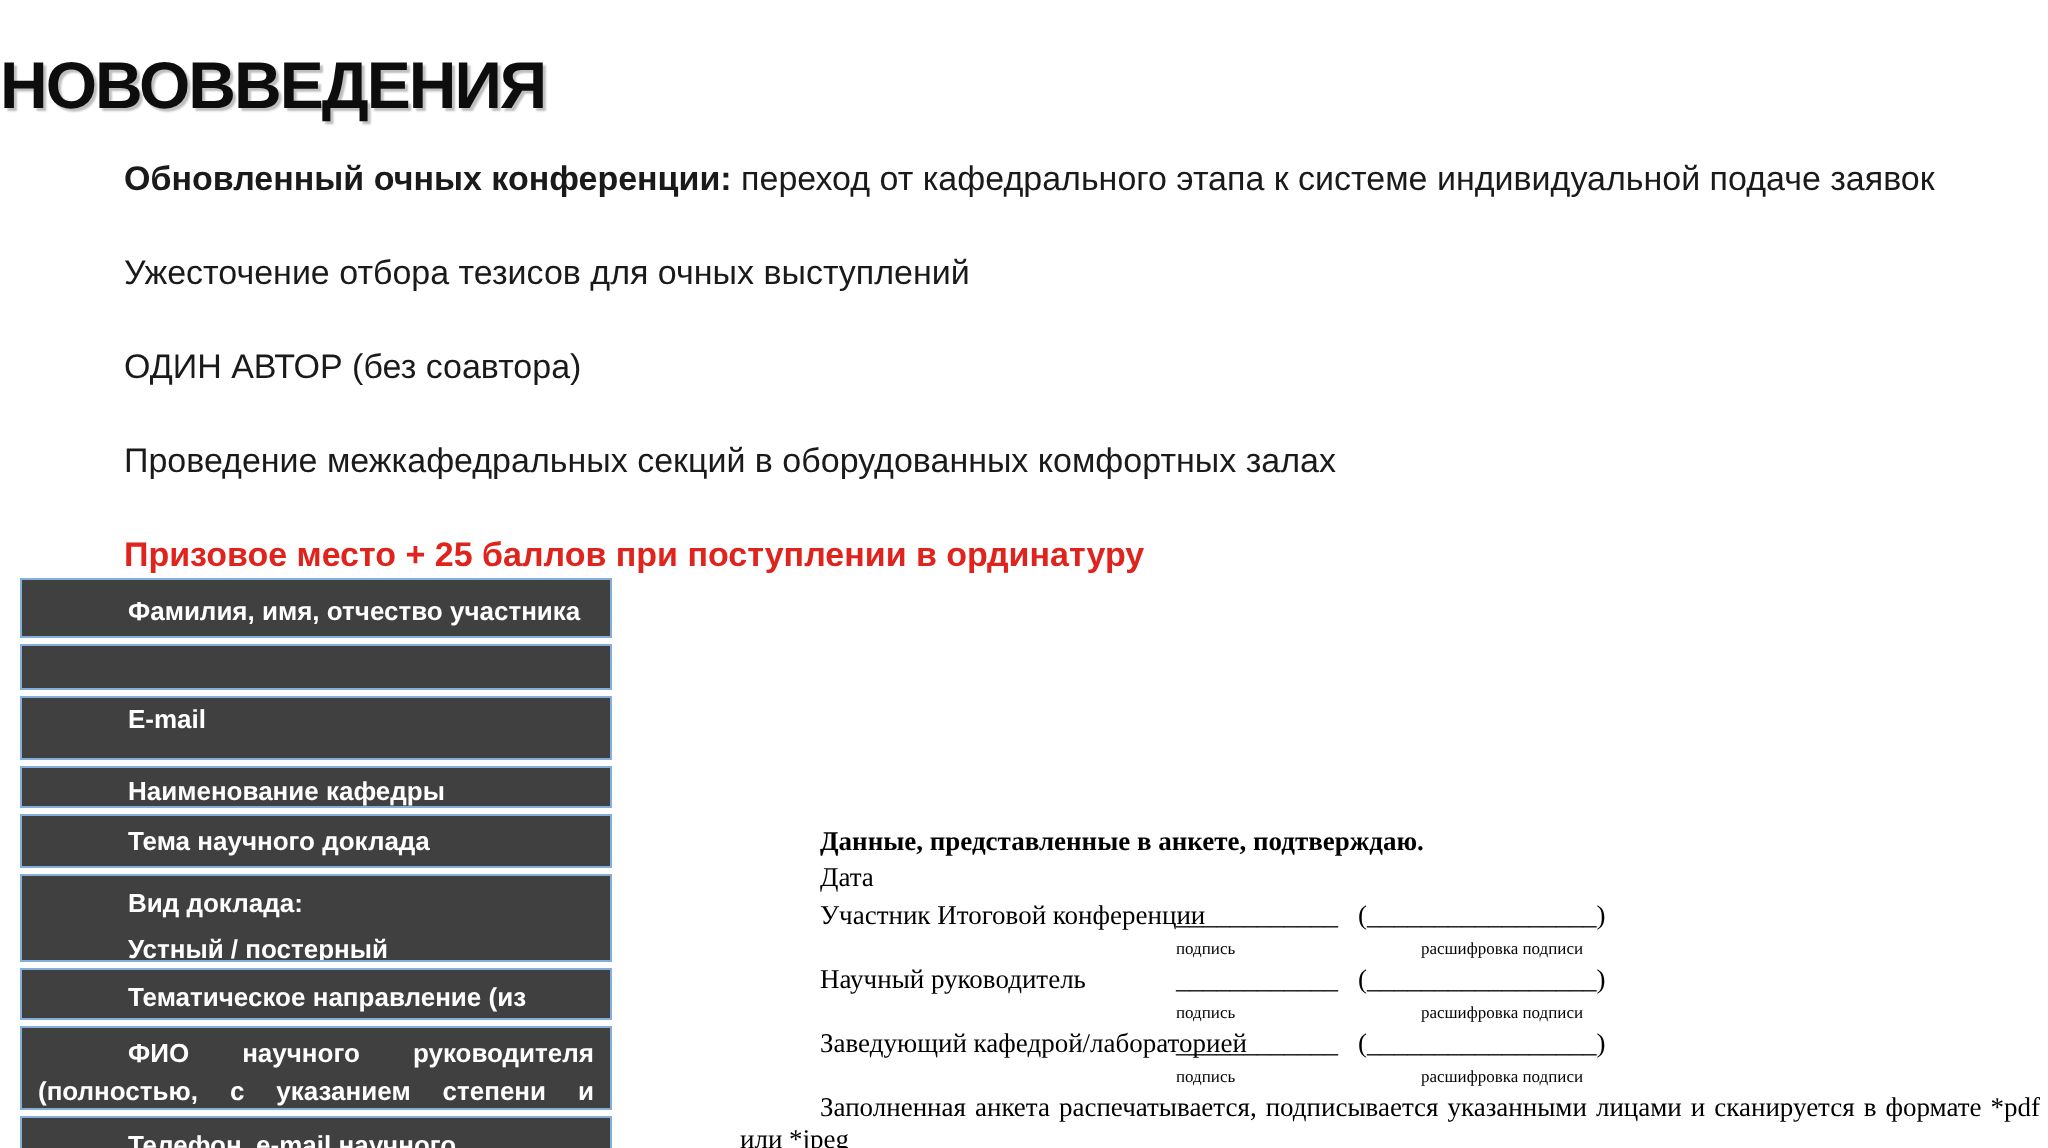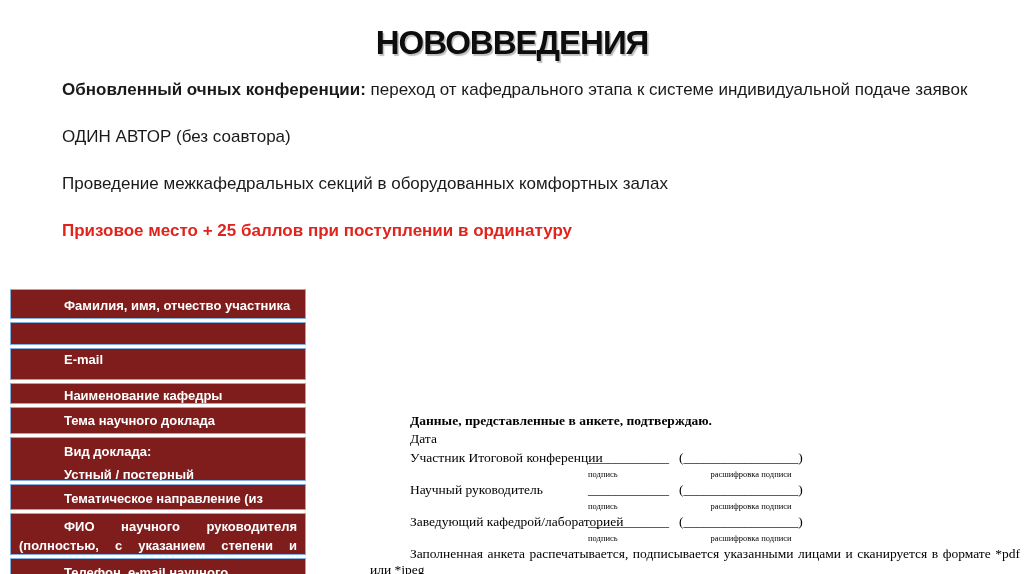--- a/index.html
+++ b/index.html
@@ -2,33 +2,33 @@
 <html><head>
 <meta charset="utf-8">
 <style>
   html,body{margin:0;padding:0;background:#888;}
   .slide{
     position:relative;width:1024px;height:574px;background:#ffffff;
     overflow:hidden;font-family:"Liberation Sans",sans-serif;color:#111;
   }
   
   .title{
-    position:absolute;top:24px;left:0;width:100%;text-align:center;
+    position:absolute;top:24px;left:0;width:100%;text-align:left;
     font-size:33px;font-weight:bold;letter-spacing:-1px;color:#0d0d0d;
     text-shadow:1.5px 1.5px 1px rgba(110,110,110,.45);margin:0;
   }
   
   .bullets{position:absolute;left:62px;top:80px;width:950px;}
   .bullets p{margin:0 0 27px 0;font-size:17px;line-height:20px;color:#1a1a1a;}
   .bullets .b{font-weight:bold;}
   .bullets p.red{color:#e0231c;font-weight:bold;}
   
   .fields{position:absolute;left:10px;top:289px;width:296px;}
   .field{
-    box-sizing:border-box;width:296px;background:#7f1d1d;border:1px solid #82afdc;
+    box-sizing:border-box;width:296px;background:#404040;border:1px solid #82afdc;
     margin-bottom:3px;color:#ffffff;font-weight:bold;font-size:13px;
     padding:0 8px;overflow:hidden;
   }
   .field .ln{text-indent:45px;line-height:20px;}
   .f1{height:30px;padding-top:6px;}
   .f2{height:23px;padding-top:20px;}
   .f3{height:32px;padding-top:1px;}
   .f4{height:21px;padding-top:2px;}
   .f5{height:27px;padding-top:3px;}
   .f6{height:44px;padding-top:4px;}
@@ -57,20 +57,21 @@
 </style>
 </head>
 <body>
 
 <div class="slide">
 
   <h1 class="title">НОВОВВЕДЕНИЯ</h1>
 
   <div class="bullets">
     <p><span class="b">Обновленный очных конференции:</span><span> переход от кафедрального этапа к системе индивидуальной подаче заявок</span></p>
+    <p>Ужесточение отбора тезисов для очных выступлений</p>
     <p>ОДИН АВТОР (без соавтора)</p>
     <p>Проведение межкафедральных  секций в оборудованных комфортных залах</p>
     <p class="red">Призовое место + 25 баллов при поступлении в ординатуру</p>
   </div>
 
   <div class="fields">
     <div class="field f1">
         <div class="ln">Фамилия, имя, отчество участника</div>
       </div>
     <div class="field f2">

